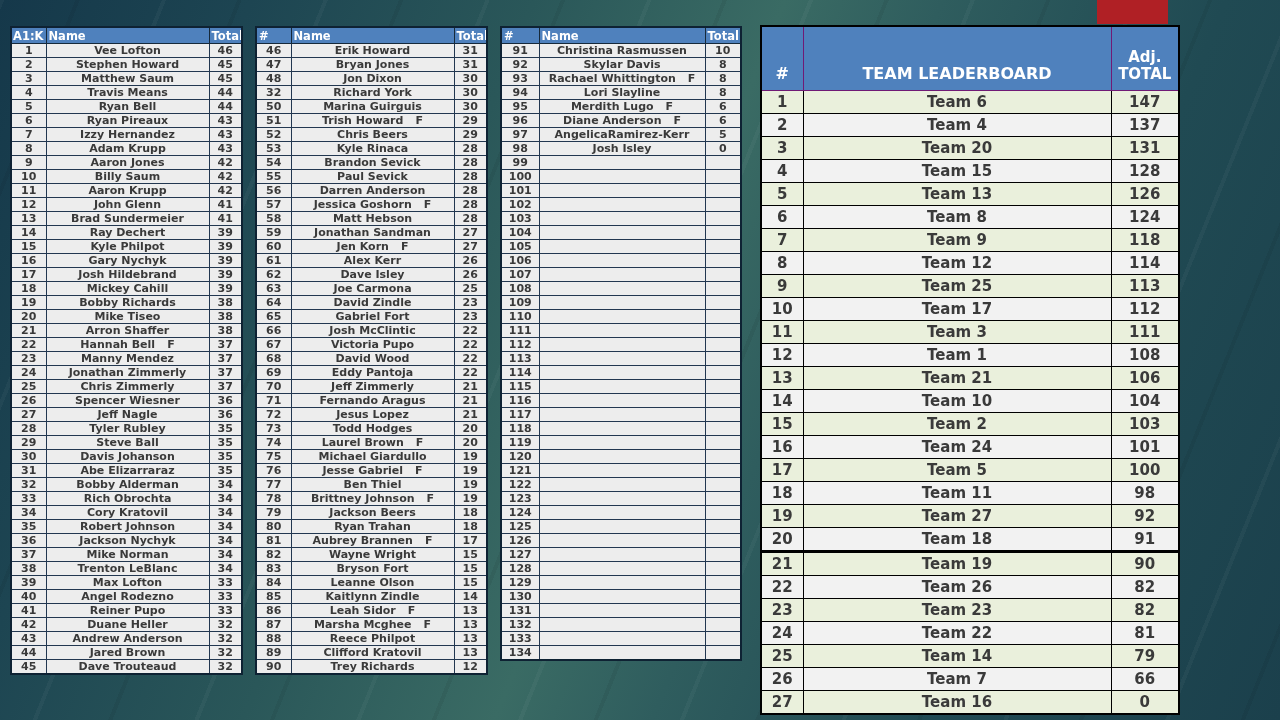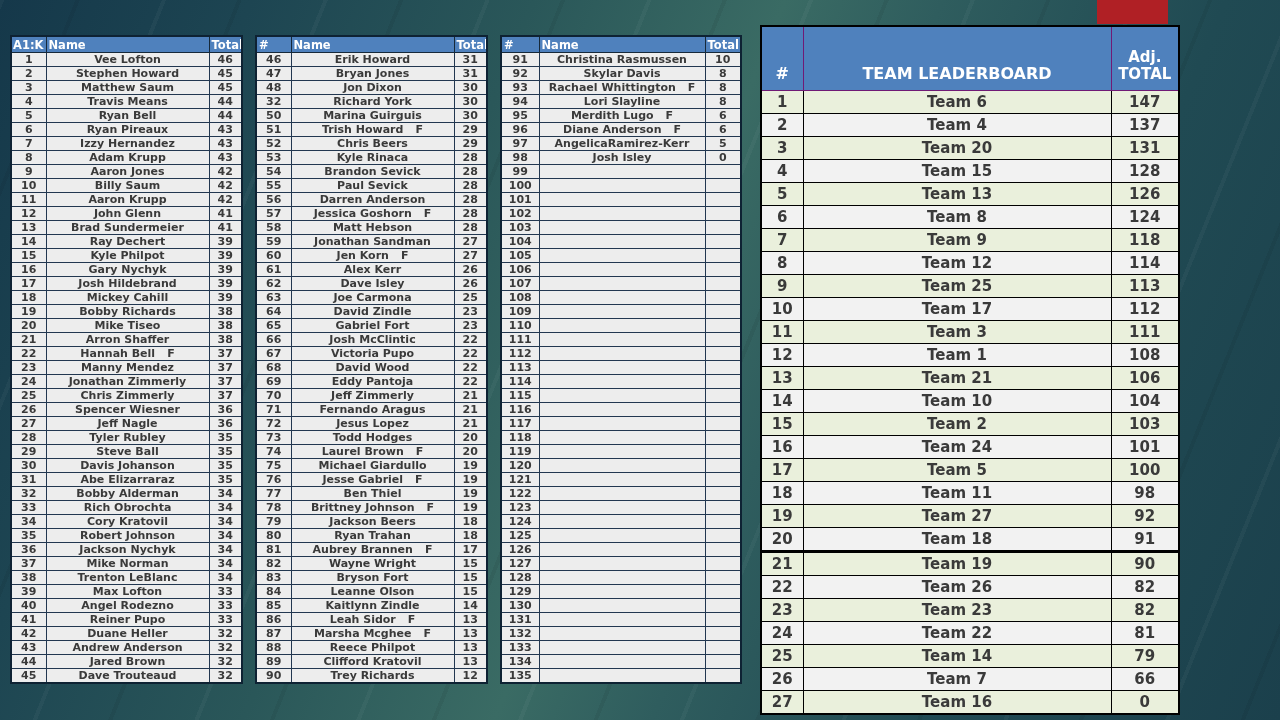--- a/index.html
+++ b/index.html
@@ -9,21 +9,21 @@
     background-image:
       repeating-linear-gradient(112deg, rgba(255,255,255,0.035) 0 4px, rgba(0,0,0,0.0) 4px 70px, rgba(0,0,0,0.06) 70px 74px, rgba(0,0,0,0.0) 74px 150px),
       linear-gradient(112deg,#15384a 0%,#1d4552 16%,#2a5759 34%,#3a6b64 50%,#2f5d5e 60%,#204a53 78%,#1b404c 100%);
   }
   .accent-bar{
     position:absolute;left:1097px;top:0;width:71px;height:24px;
   }
   table{border-collapse:collapse;table-layout:fixed;}
   
   .ind-table{
-    position:absolute;top:35px;height:568px;background:#ededed;
+    position:absolute;top:26px;height:568px;background:#ededed;
     font-weight:bold;font-size:11px;color:#3a3a3a;
     border:2px solid #0e2233;
   }
   #table-1{left:10px;width:233px;}
   #table-2{left:255px;width:233px;}
   #table-3{left:500px;width:242px;}
   .ind-table th{
     background:#4f81bd;color:#ffffff;height:15px;font-size:11.5px;
     border:1px solid #16293a;padding:0 2px;text-align:left;white-space:nowrap;overflow:hidden;
   }
@@ -765,25 +765,20 @@
       <tr>
         <td>133</td>
         <td><span></span></td>
         <td></td>
       </tr>
       <tr>
         <td>134</td>
         <td><span></span></td>
         <td></td>
       </tr>
-      <tr>
-        <td>135</td>
-        <td><span></span></td>
-        <td></td>
-      </tr>
     </tbody>
 </table>
 
 <table id="team-table">
   <colgroup>
       <col style="width:42px">
       <col>
       <col style="width:68px">
     </colgroup>
   <thead>

